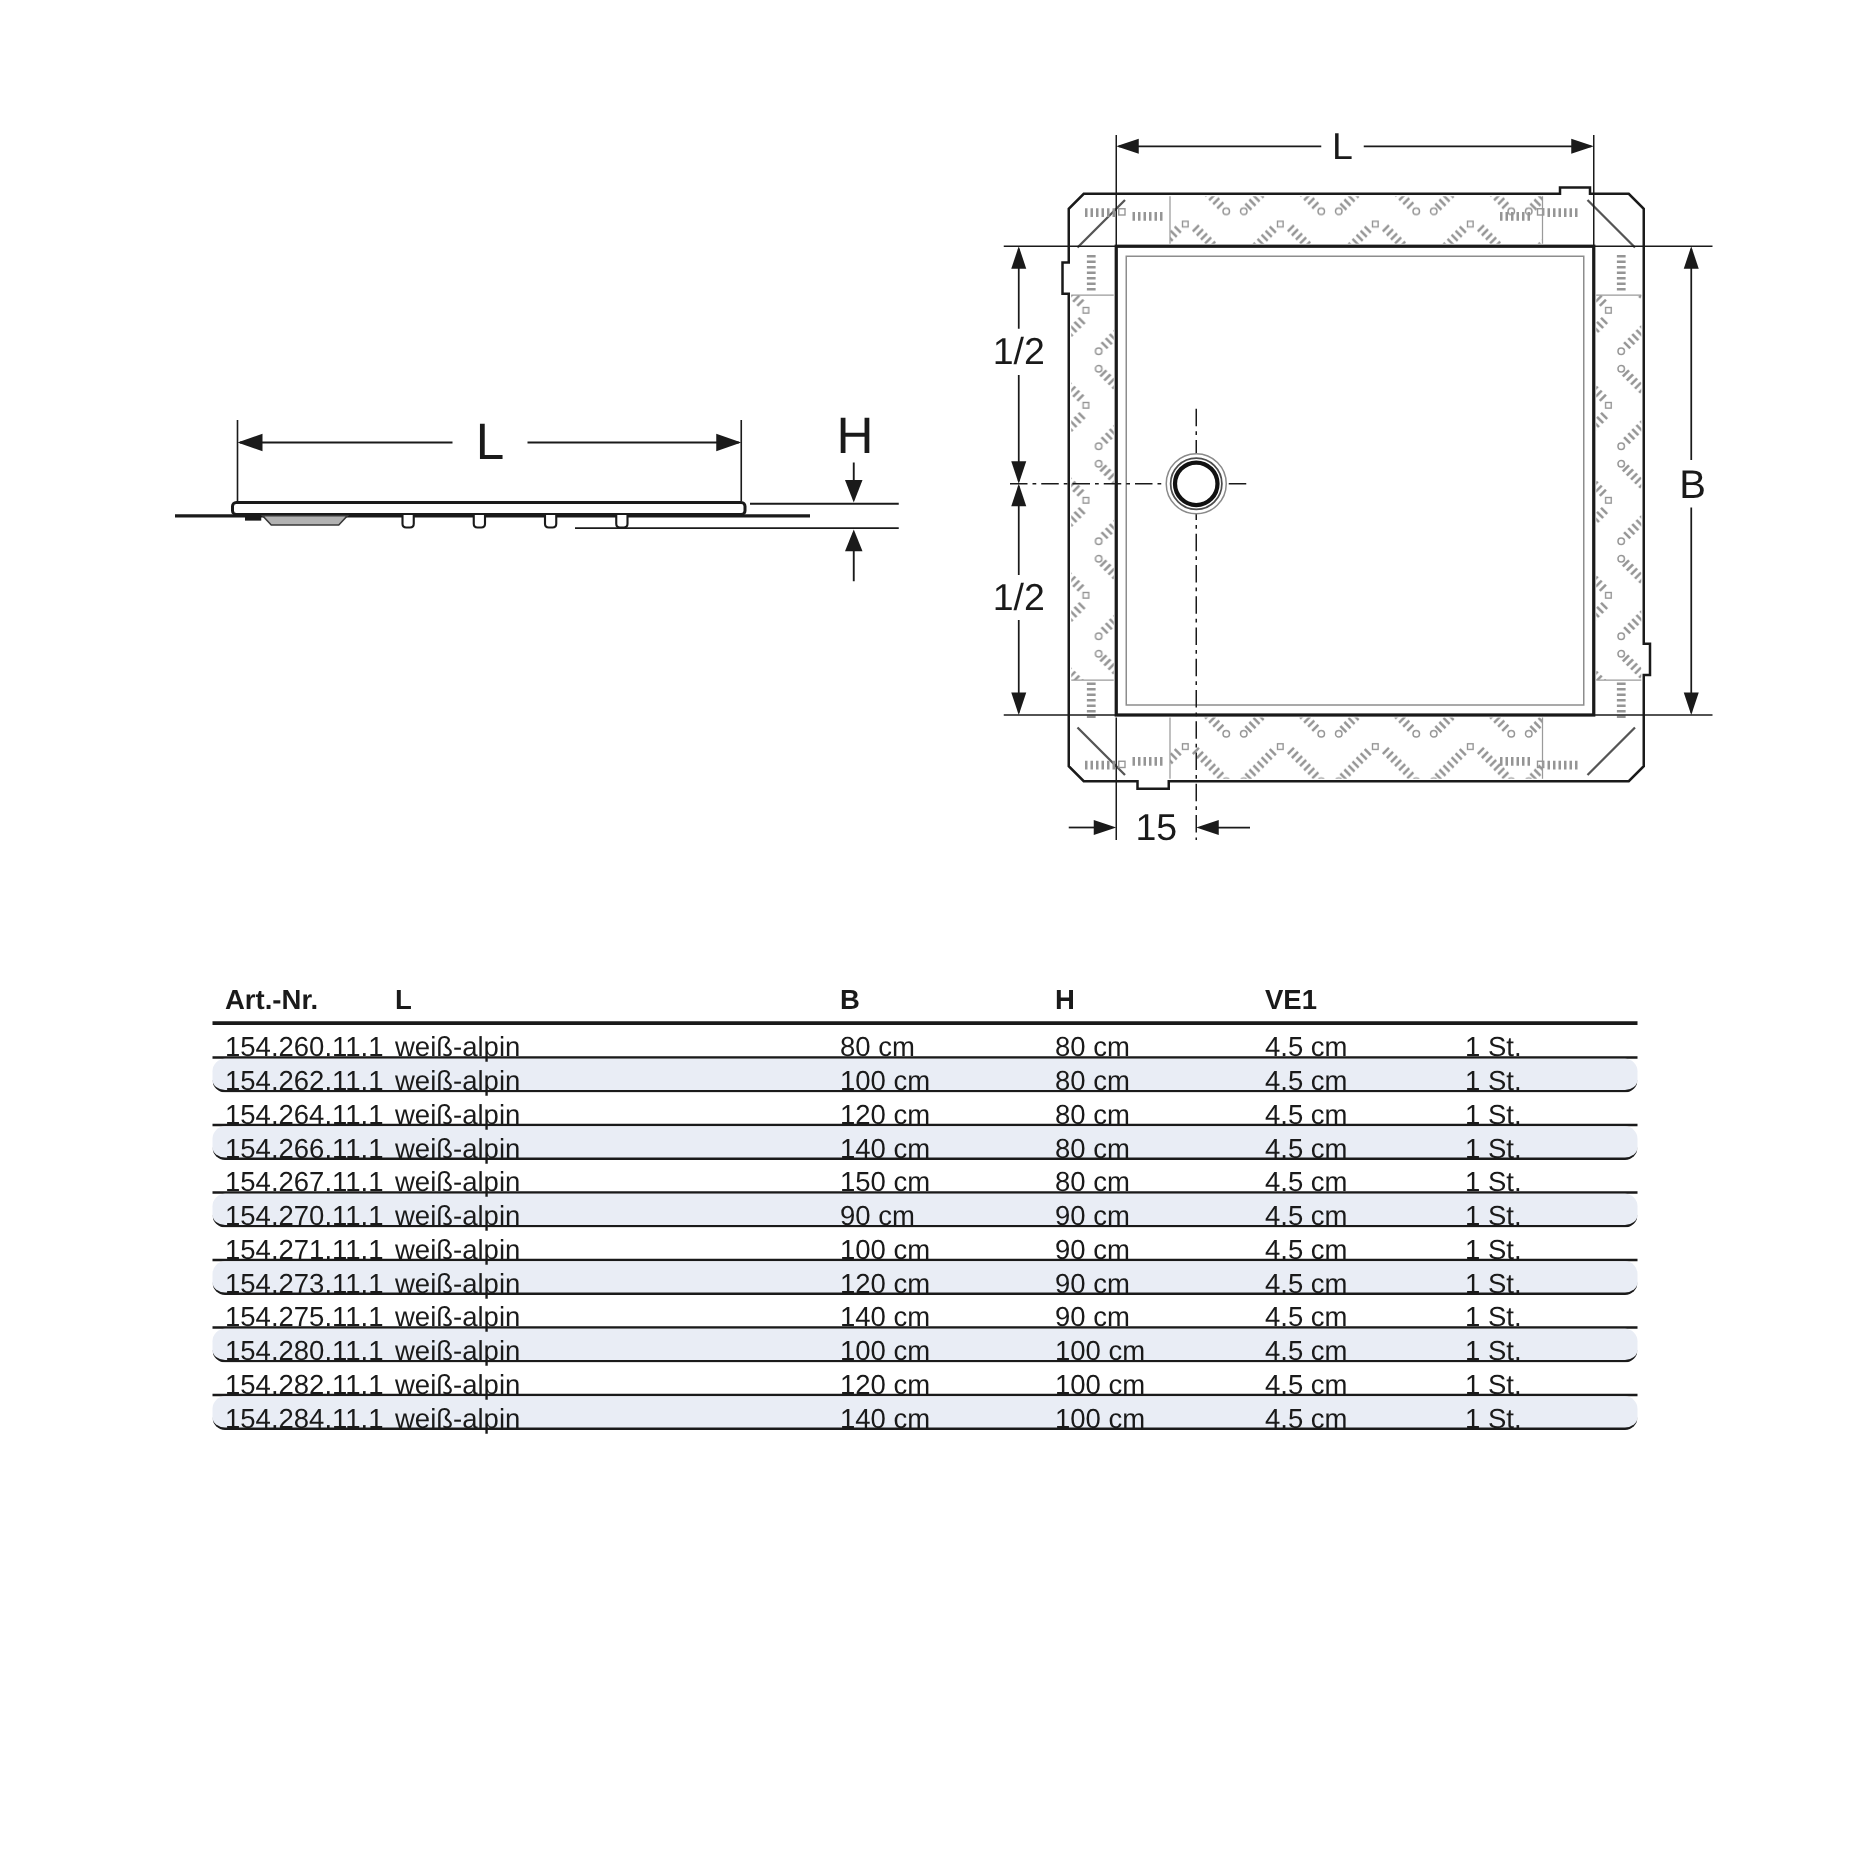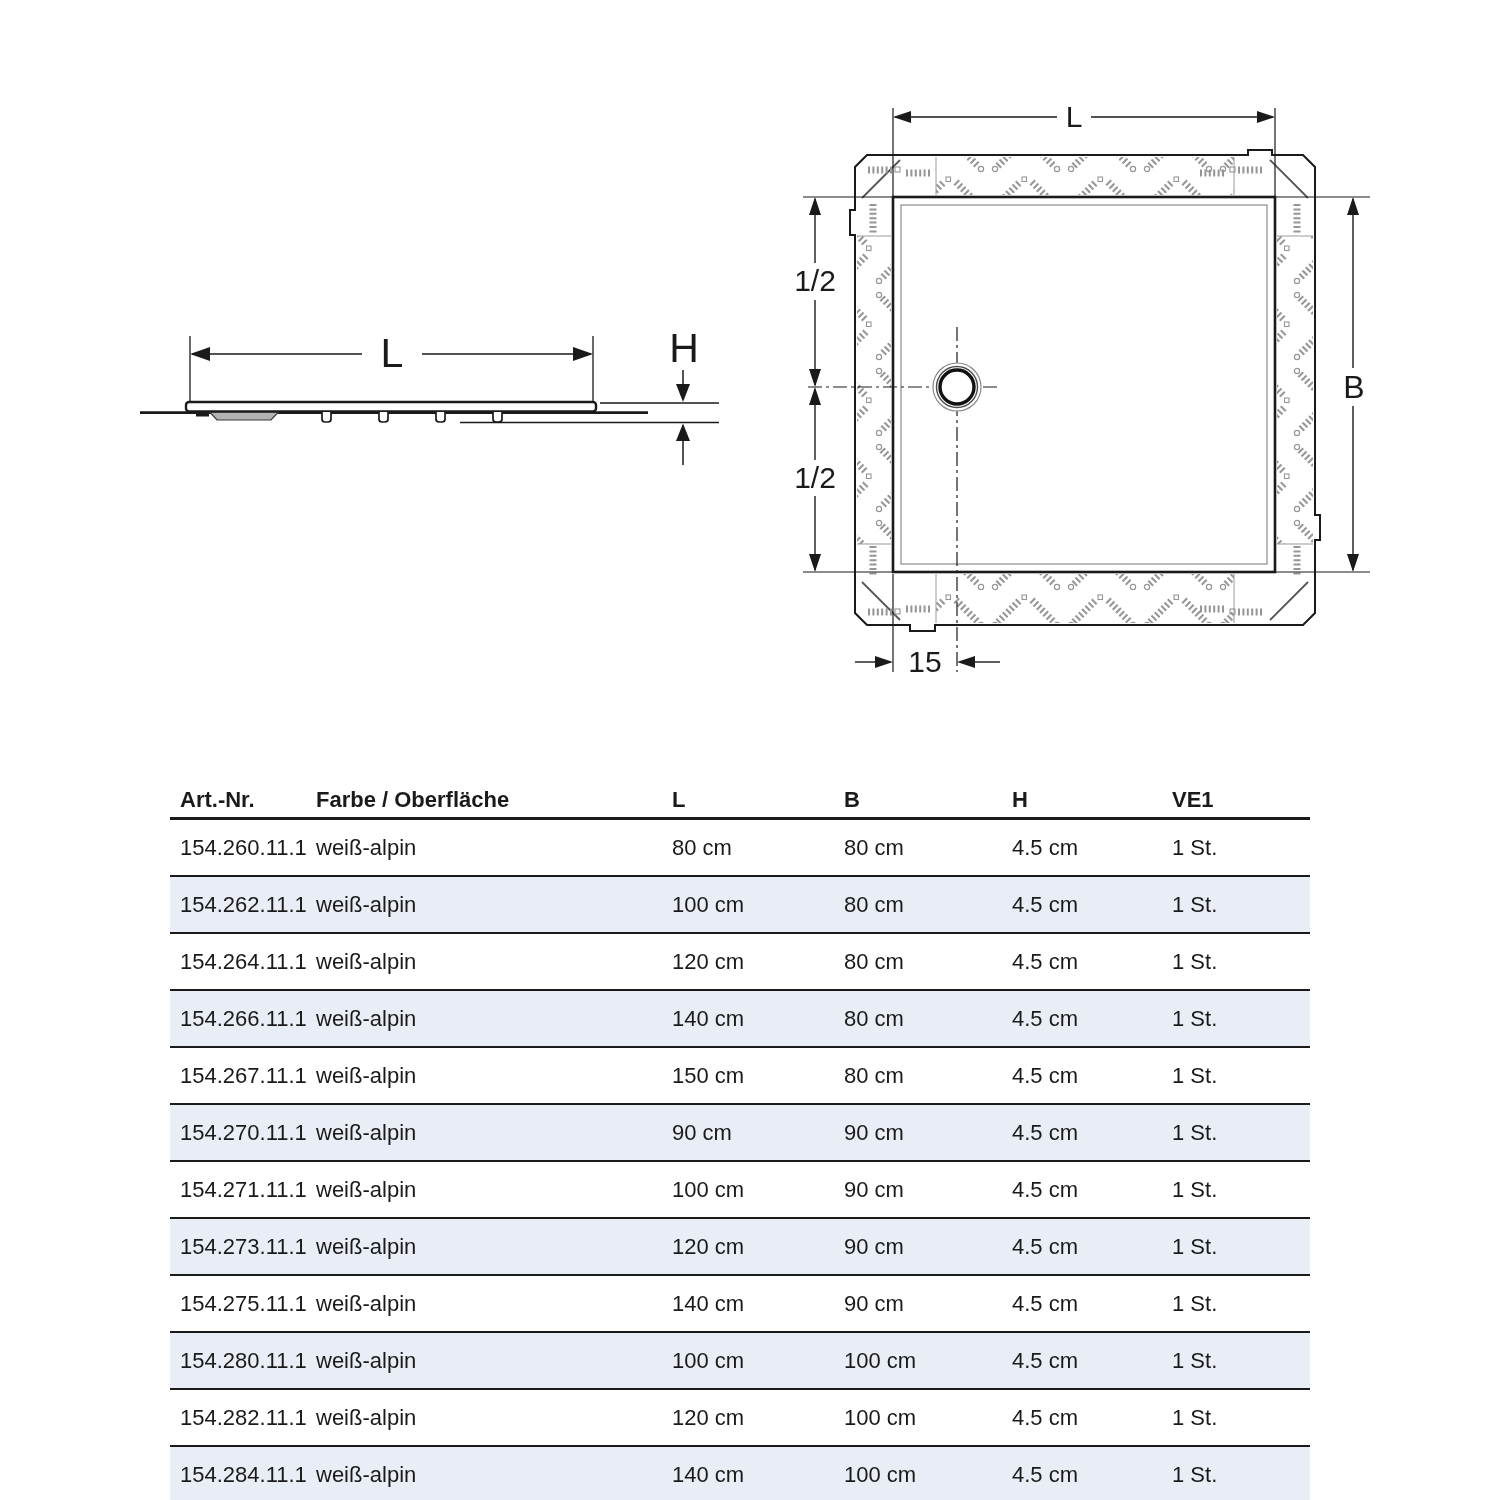--- a/index.html
+++ b/index.html
@@ -10,30 +10,30 @@
   }
   .abs{position:absolute;}
   svg text{font-family:"Liberation Sans",sans-serif;fill:#1a1a1a;}
 
   
   .spec-table{left:170px;top:782px;width:1140px;}
   .t-row{
     display:grid;
     grid-template-columns:146px 356px 172px 168px 160px 138px;
     align-items:center;
-    height:57px;
+    height:27px;
     box-sizing:border-box;
     border-bottom:2.5px solid var(--line);
     font-size:22px;
     line-height:36px;
     white-space:nowrap;
   }
   .t-head{height:38px;border-bottom:3px solid var(--line);font-weight:bold;}
   .t-row > div:first-child{padding-left:10px;}
-  .t-row.striped{background:var(--stripe);}
+  .t-row.striped{background:var(--stripe);border-radius:10px;}
 </style>
 </head>
 <body style="--stripe: #e9edf5; --line: #1a1a1a;">
 
 <svg class="abs" style="left:100px;top:300px" width="660" height="240" viewBox="0 0 660 240">
 
   <g stroke="#1a1a1a">
     <line x1="90" y1="36" x2="90" y2="101" stroke-width="1.3"></line>
     <line x1="493" y1="36" x2="493" y2="101" stroke-width="1.3"></line>
     <line x1="92" y1="54" x2="262" y2="54" stroke-width="1.5"></line>
@@ -195,21 +195,20 @@
     <polygon points="133,602 115,596 115,608" fill="#1a1a1a" stroke="none"></polygon>
     <line x1="212" y1="602" x2="240" y2="602" stroke-width="1.4"></line>
     <polygon points="197,602 215,596 215,608" fill="#1a1a1a" stroke="none"></polygon>
   </g>
   <text x="165" y="612" font-size="30" text-anchor="middle">15</text>
 </svg>
 
 <div class="abs spec-table">
   <div class="t-row t-head">
     <div>Art.-Nr.</div>
-    <div>Farbe / Oberfläche</div>
     <div>L</div>
     <div>B</div>
     <div>H</div>
     <div>VE1</div>
   </div>
   <div>
       <div class="t-row">
     <div>154.260.11.1</div>
     <div>weiß-alpin</div>
     <div>80 cm</div>

